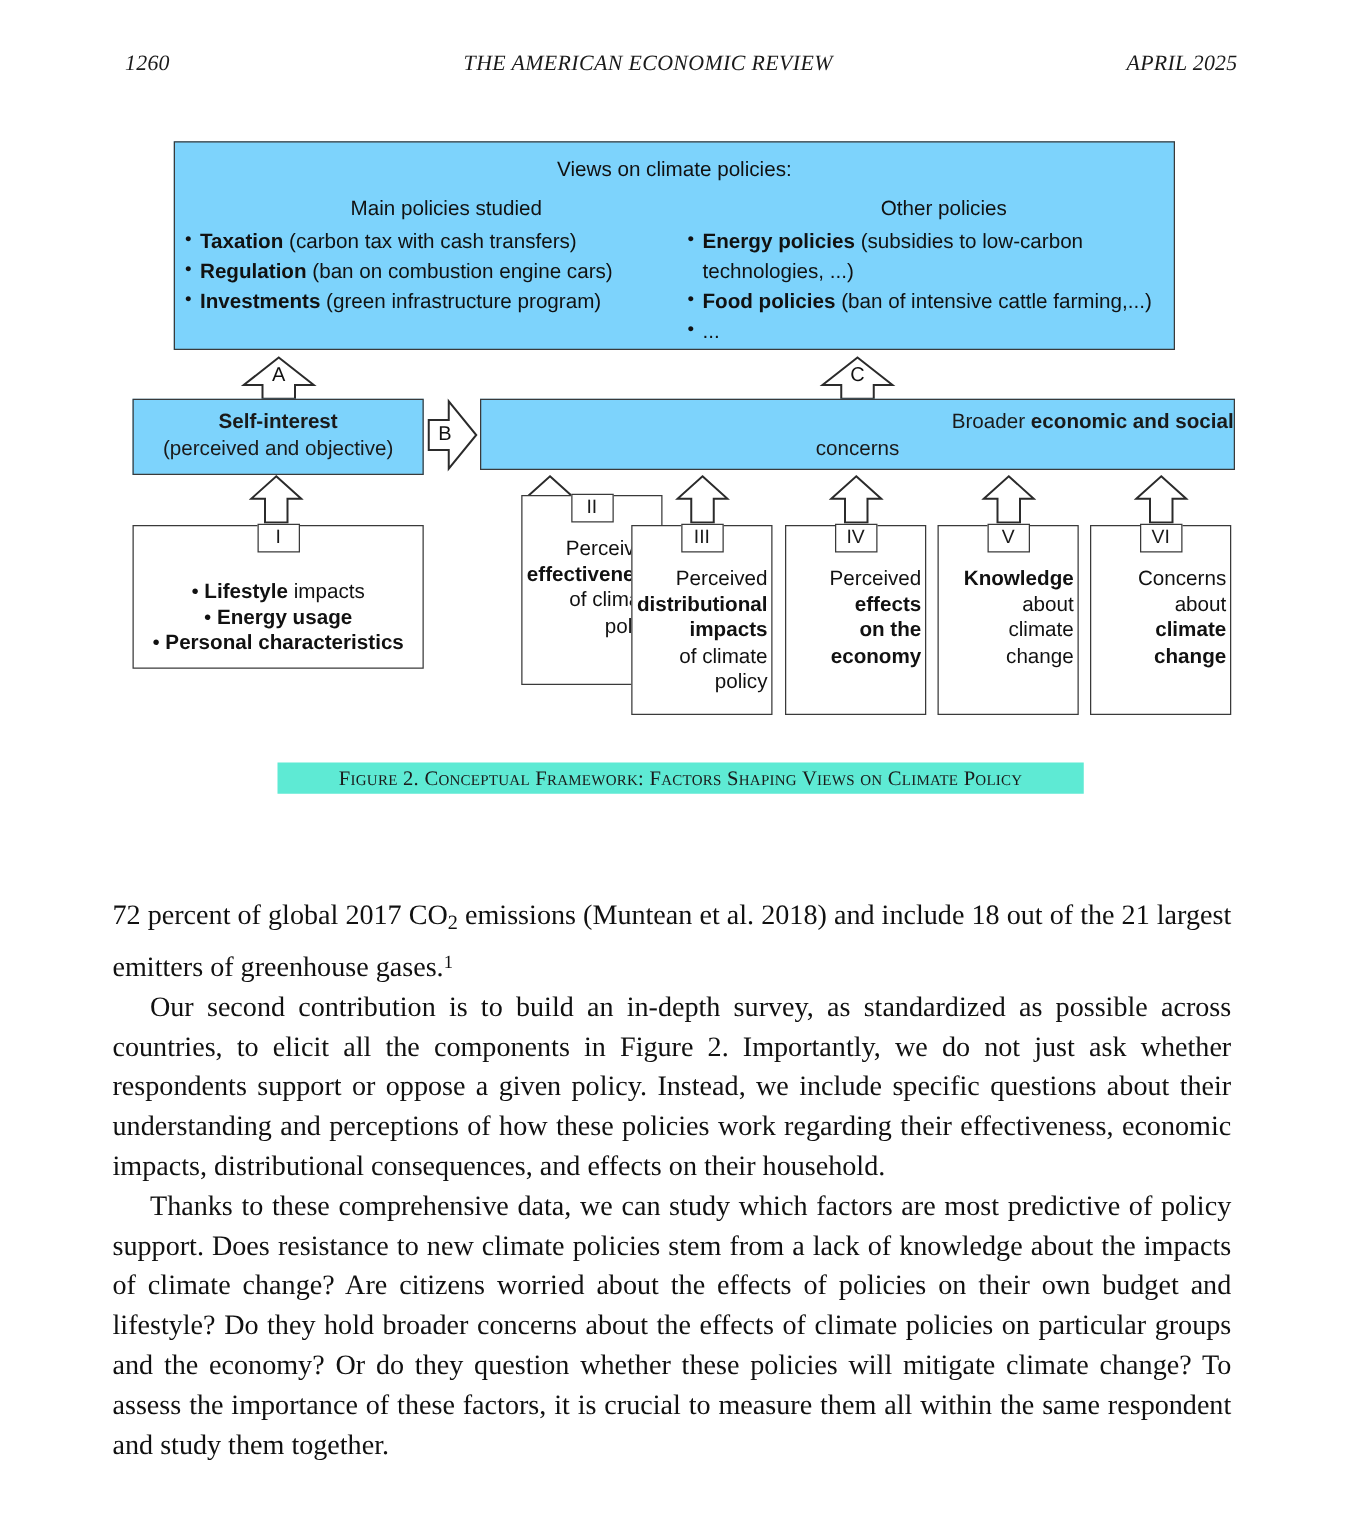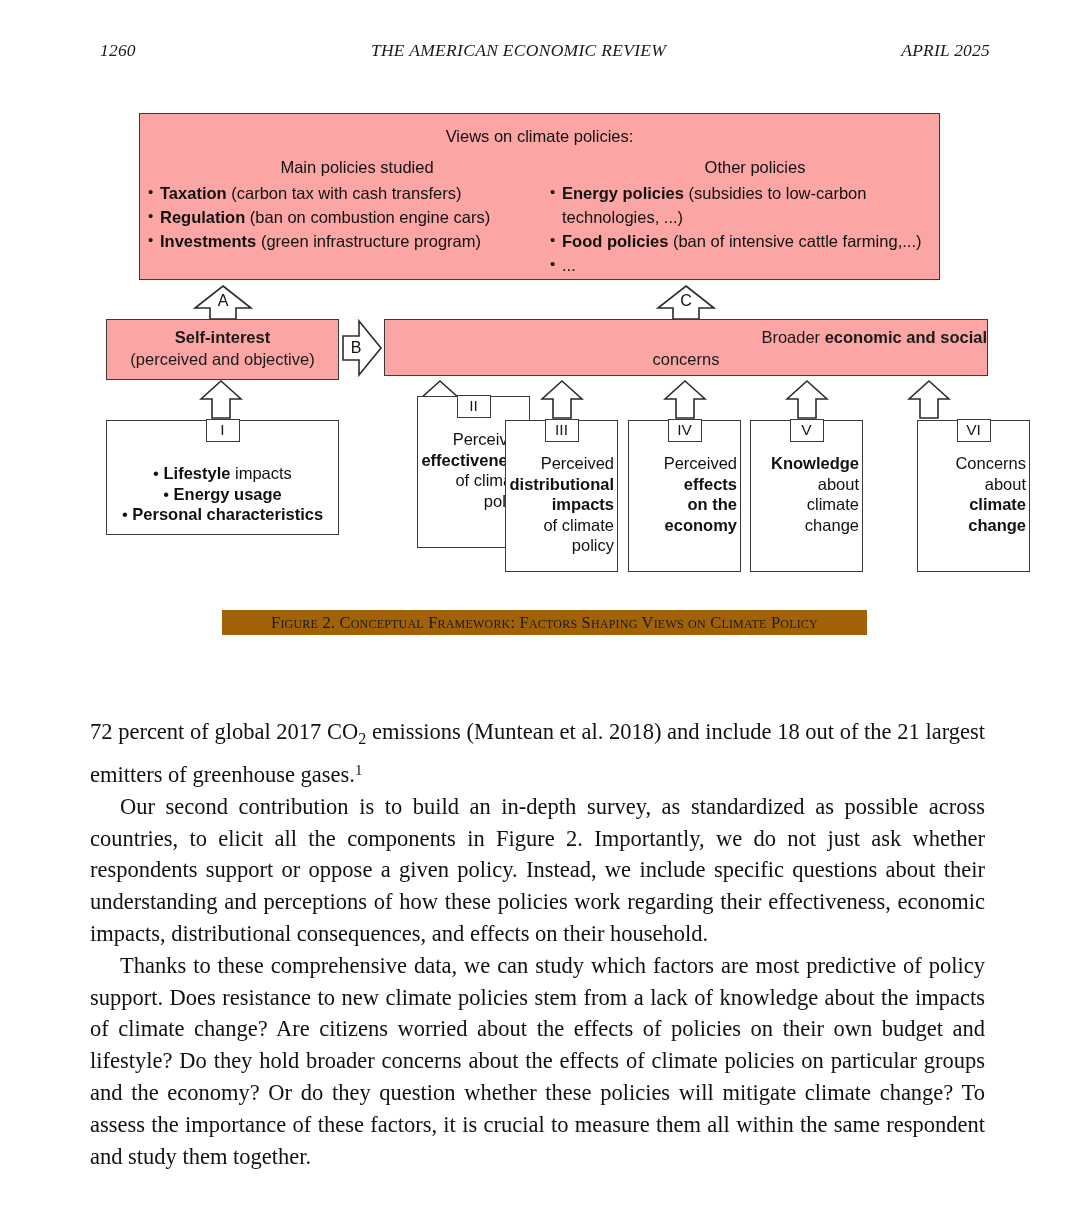--- a/index.html
+++ b/index.html
@@ -20,21 +20,21 @@
   }
   .runhead .folio{font-size:17.5px;}
   .runhead .journal{font-size:17.5px;letter-spacing:.3px;}
 
   
   .figure{position:absolute;left:0;top:0;width:1080px;height:660px;}
 
   .fbox{
     position:absolute;
     border:1.6px solid #3a3a3a;
-    background:#fca5a5;
+    background:#7dd3fc;
     box-sizing:border-box;
     font-family:"Liberation Sans",sans-serif;
   }
 
   
   #top-box{left:139px;top:113px;width:801px;height:167px;}
   #top-box .tb-title{
     position:absolute;left:0;right:0;top:13px;text-align:center;
     font-size:16.5px;color:#111;
   }
@@ -80,34 +80,34 @@
   }
   .bbox .body.blist{text-align:center;}
   .bbox .body.blist div{white-space:nowrap;}
 
   #box1{left:106px;top:420px;width:233px;height:115px;}
   #box1 .body{top:42px;}
   #box2{left:383px;top:396px;width:113px;height:152px;margin-left:34px;}
   #box3{left:505px;top:420px;width:113px;height:152px;}
   #box4{left:628px;top:420px;width:113px;height:152px;}
   #box5{left:750px;top:420px;width:113px;height:152px;}
-  #box6{left:917px;top:420px;width:113px;height:152px;}
+  #box6{left:872px;top:420px;width:113px;height:152px;}
 
   
   .arrow{position:absolute;}
   .arrow svg{display:block;}
   .arrow .lbl{
     position:absolute;left:0;right:0;text-align:center;
     font-family:"Liberation Sans",sans-serif;font-size:16px;color:#111;
   }
 
   
   .caption{
     position:absolute;left:222px;top:610px;width:645px;height:25px;
-    background:#a16207;
+    background:#5eead4;
     display:flex;align-items:center;justify-content:center;
     font-family:"Liberation Serif",serif;
     font-size:16.5px;letter-spacing:.2px;
     font-variant:small-caps;
     color:#1a1a1a;white-space:nowrap;
   }
 
   
   .body-text{
     position:absolute;left:90px;top:716px;width:895px;

